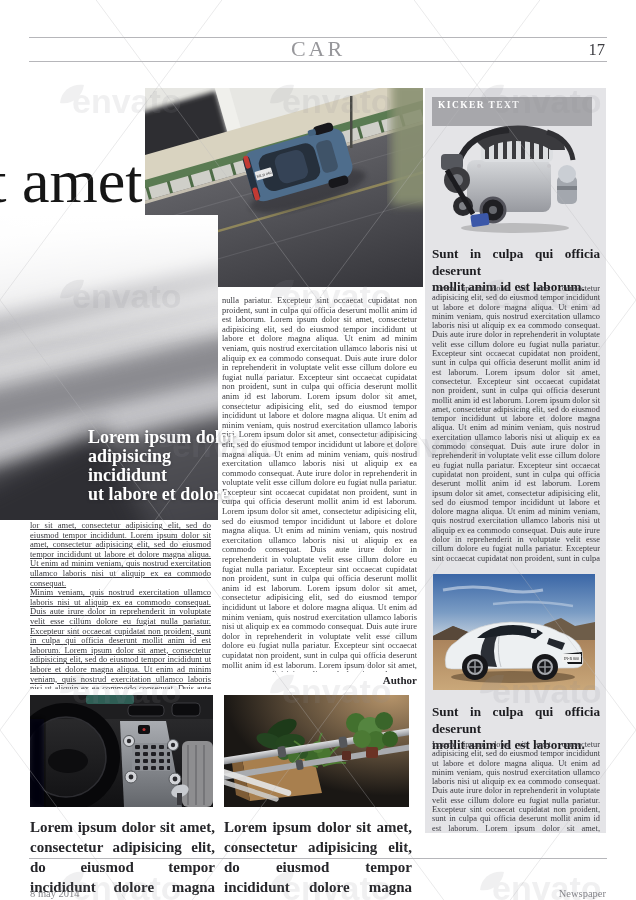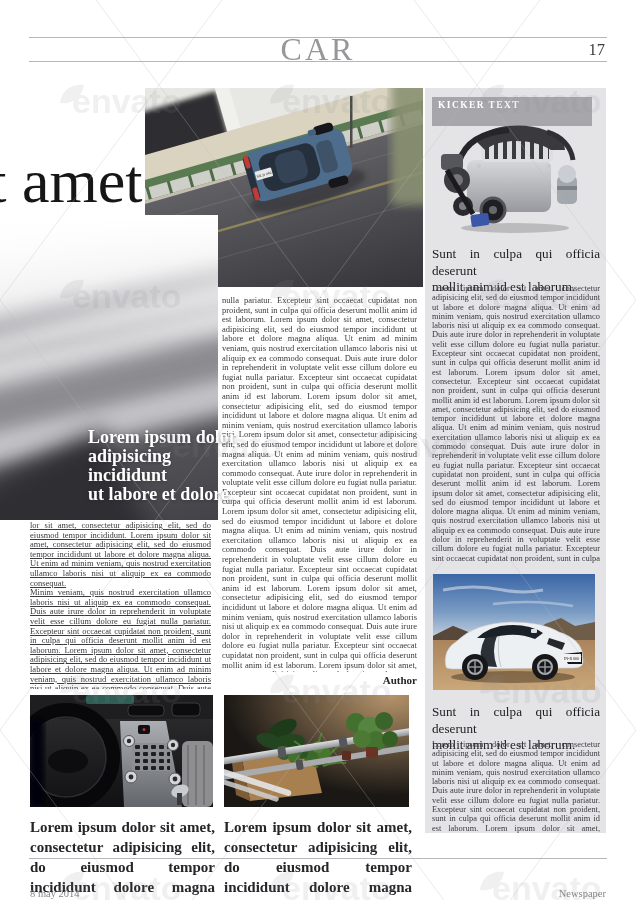--- a/index.html
+++ b/index.html
@@ -1,21 +1,21 @@
 <!DOCTYPE html>
 <html><head>
 <meta charset="utf-8">
 <style>
   html,body{margin:0;padding:0;background:#ffffff;}
   .page{position:relative;width:636px;height:900px;background:#ffffff;overflow:hidden;
         font-family:"Liberation Serif",serif;color:#38383d;}
   
   .rule{position:absolute;left:29px;width:578px;height:1px;background:#b6b6ba;}
   .hdr-title{position:absolute;left:0;right:0;top:36px;text-align:center;
-             font-size:32px;line-height:26px;letter-spacing:3px;color:#97979b;}
+             font-size:22px;line-height:26px;letter-spacing:3px;color:#97979b;}
   .pageno{position:absolute;right:31px;top:40px;font-size:16.5px;color:#3d3d42;}
   
   .big-headline{position:absolute;left:-52px;top:150px;font-size:62px;line-height:62px;
                 color:#161616;white-space:nowrap;z-index:3;}
   
   .photo{position:absolute;overflow:hidden;z-index:1;}
   .photo svg{display:block;}
   
   .blur-photo{position:absolute;left:0;top:215px;width:218px;height:305px;overflow:hidden;
               background:#dcdcde;z-index:1;}
@@ -27,21 +27,21 @@
   .smalltext{font-size:8.5px;line-height:9.6px;text-align:justify;color:#3a3a3f;}
   .col-left{position:absolute;left:30px;top:521px;width:181px;height:168px;overflow:hidden;text-decoration:underline;}
   .col-mid{position:absolute;left:222px;top:296px;width:195px;}
   .col-mid-body{height:376px;overflow:hidden;}
   .author{text-align:right;font-weight:bold;font-size:11px;margin-top:2px;color:#26262a;}
   
   .right-panel{position:absolute;left:425px;top:88px;width:181px;height:745px;background:#e4e4e7;z-index:1;}
   .kicker{position:absolute;left:7px;top:9px;width:160px;height:29px;background:#a7a7ab;
           color:#ffffff;font-size:9.5px;line-height:17px;letter-spacing:1.4px;font-weight:600;
           padding-left:6px;box-sizing:border-box;}
-  .r-headline{position:absolute;left:7px;width:168px;font-weight:normal;font-size:13.2px;
+  .r-headline{position:absolute;left:7px;width:168px;font-weight:bold;font-size:13.2px;
               line-height:16.5px;color:#1d1d21;}
   .jl{text-align:justify;text-align-last:justify;}
   .r-body{position:absolute;left:7px;width:168px;font-size:8.4px;line-height:9.3px;
           text-align:justify;color:#3a3a40;overflow:hidden;}
   
   .photo-cap{position:absolute;font-size:15px;line-height:20px;font-weight:bold;
              color:#26262a;text-align:justify;}
   
   .footer-text{position:absolute;top:865px;font-size:10.5px;color:#85858a;margin-top:23px;}
   

